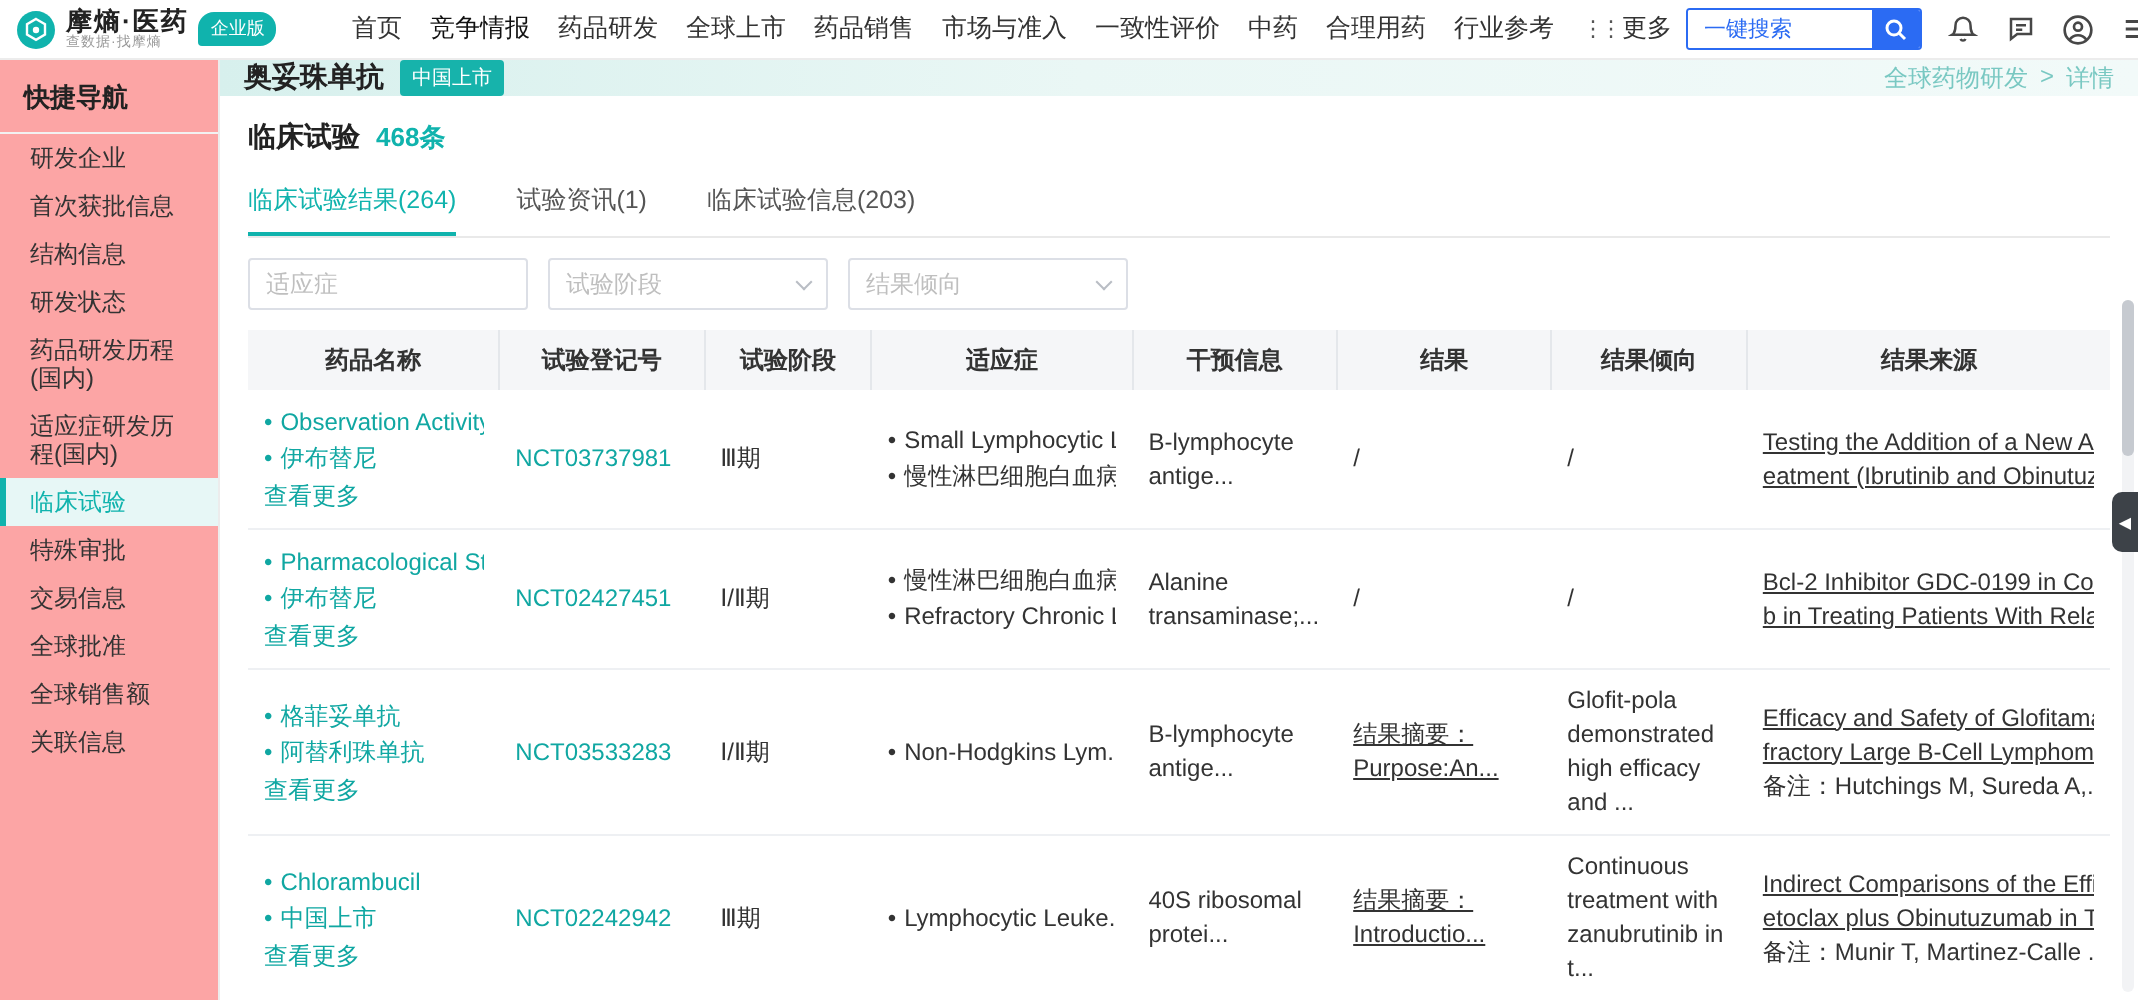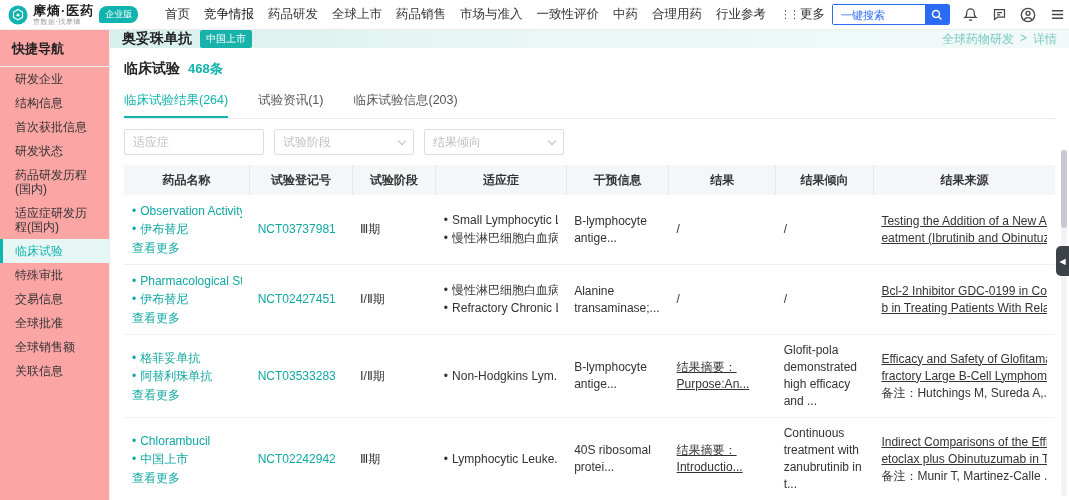--- a/index.html
+++ b/index.html
@@ -6,21 +6,21 @@
   html,body{width:1069px;height:500px;overflow:hidden;background:#f1f3f6;
     font-family:"Liberation Sans","DejaVu Sans",sans-serif;font-size:12px;color:#333}
   a{text-decoration:none;cursor:pointer}
   
   .topnav{height:30px;background:#fff;border-bottom:1px solid #ececec;display:flex;align-items:center;padding:0 8px;position:relative;z-index:5}
   .logo{display:flex;align-items:center;gap:5px;min-width:150px}
   .logo-text{line-height:1}
   .logo-title{font-size:13px;font-weight:bold;color:#222;letter-spacing:1px}
   .logo-sub{font-size:7px;color:#999;margin-top:1px;letter-spacing:.5px}
   .ent-badge{background:#10b3ad;color:#fff;font-size:9px;padding:2px 6px;border-radius:8px 8px 8px 2px}
-  .menu{display:flex;align-items:center;flex:1;margin-left:0}
+  .menu{display:flex;align-items:center;flex:1;margin-left:11px}
   .nav-item{font-size:12.5px;color:#333;margin:0 7px;white-space:nowrap;display:flex;align-items:center;gap:2px}
   .nav-active{font-weight:normal;color:#111}
   .nav-more-icon{color:#555;font-size:11px;letter-spacing:-2px}
   .nav-right{display:flex;align-items:center;gap:11px}
   .searchbox{display:flex;align-items:center;border:1px solid #2b6bf3;border-radius:2px;height:21px;overflow:hidden}
   .searchbox input{border:0;outline:none;width:92px;height:100%;padding:0 8px;font-size:11px;color:#2b6bf3}
   .searchbox input::placeholder{color:#2b6bf3}
   .search-btn{width:24px;height:21px;background:#2b6bf3;border:0;display:flex;align-items:center;justify-content:center;cursor:pointer}
   .icon-btn{display:inline-flex;align-items:center;justify-content:center;width:18px;height:18px}
   
@@ -155,22 +155,22 @@
         </svg>
     </span>
   </div>
 </header>
 
 <div class="layout">
   <aside class="sidebar">
     <div class="side-title">快捷导航</div>
     <div>
         <div class="side-item">研发企业</div>
+        <div class="side-item">首次获批信息</div>
         <div class="side-item">结构信息</div>
-        <div class="side-item">首次获批信息</div>
         <div class="side-item">研发状态</div>
         <div class="side-item">药品研发历程(国内)</div>
         <div class="side-item">适应症研发历程(国内)</div>
         <div class="side-item side-active">临床试验</div>
         <div class="side-item">特殊审批</div>
         <div class="side-item">交易信息</div>
         <div class="side-item">全球批准</div>
         <div class="side-item">全球销售额</div>
         <div class="side-item">关联信息</div>
       </div>

